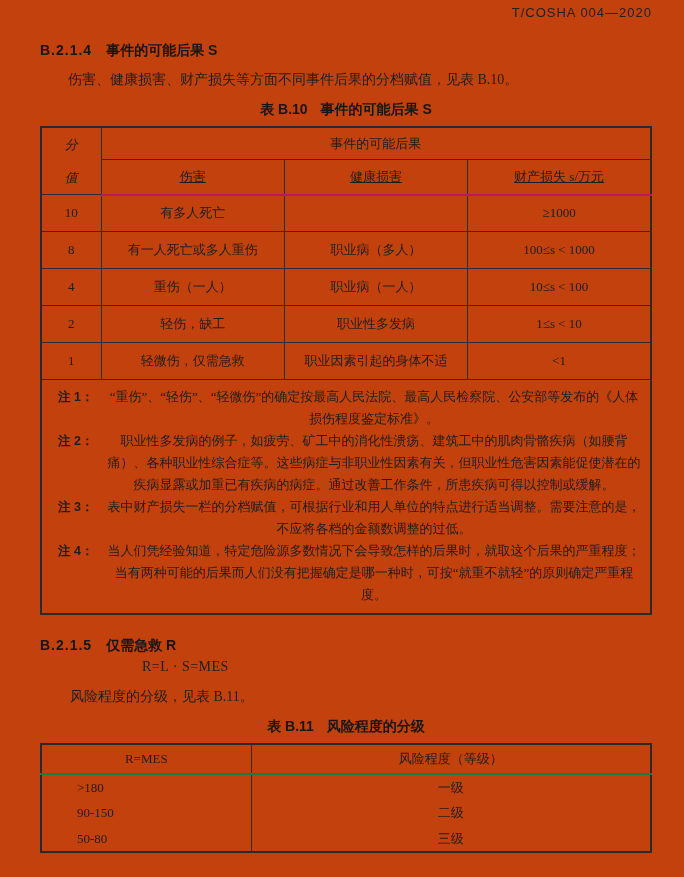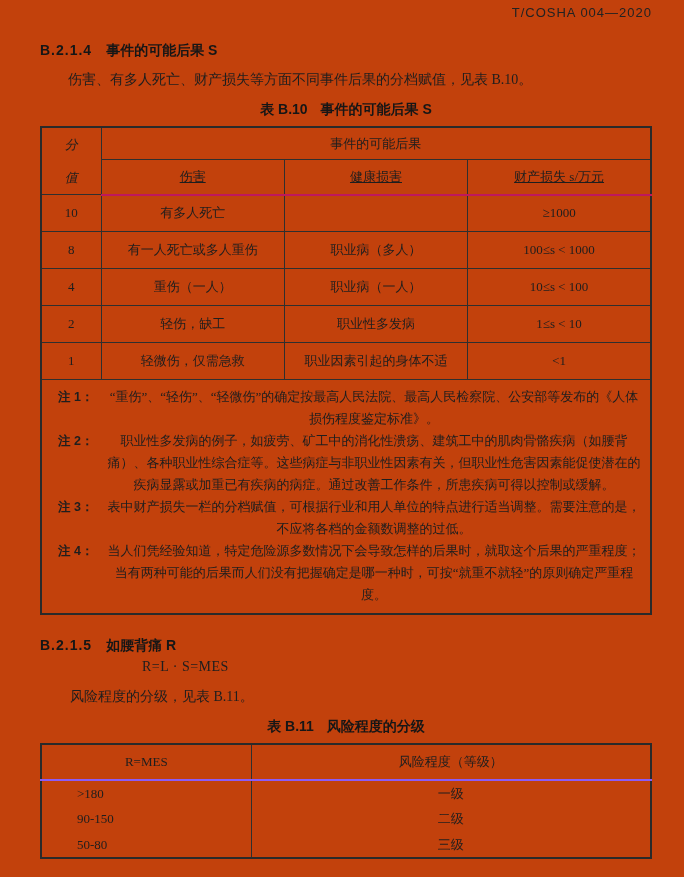--- a/index.html
+++ b/index.html
@@ -39,37 +39,37 @@
   .note { position: relative; padding-left: 56px; line-height: 22px; font-size: 13px; }
   .note-label {
     position: absolute; left: 8px; top: 0; font-weight: bold; white-space: pre;
     font-family: "Liberation Sans", "DejaVu Sans", sans-serif; font-size: 12.5px;
   }
   .risk-line { font-size: 14px; margin-top: 11px; margin-left: 30px; line-height: 19px; }
   .risk-formula { font-size: 14px; margin-top: 2px; margin-left: 102px; line-height: 19px; letter-spacing: 0.5px; }
   .b11 { margin-top: 2px; }
   .b11 th, .b11 td { vertical-align: middle; font-weight: normal; }
   .b11 .col-r { width: 210px; border-right: 1px solid #2f2f2f; }
-  .b11 .hdr-row th { height: 36px; border-bottom: 2px solid #8b5cf6; text-align: center; }
+  .b11 .hdr-row th { height: 30px; border-bottom: 2px solid #15803d; text-align: center; }
   .b11 .data-row td { height: 26px; }
   .b11 .data-row .cell-r { text-align: left; padding-left: 35px; }
   .b11 .data-row .cell-level { text-align: center; }
 </style>
 </head>
 <body>
 
 <div class="page">
 
   <div class="doc-number">T/COSHA 004—2020</div>
 
   <div class="section-heading">
     <span class="sec-num">B.2.1.4</span><span>事件的可能后果 S</span>
   </div>
 
-  <div class="para">伤害、有多人死亡、财产损失等方面不同事件后果的分档赋值，见表 B.10。</div>
+  <div class="para">伤害、健康损害、财产损失等方面不同事件后果的分档赋值，见表 B.10。</div>
 
   <div class="tbl-caption">
     <span class="cap-label">表 B.10</span><span>事件的可能后果 S</span>
   </div>
 
   <table class="b10">
     <tbody>
       <tr class="hdr-row1">
         <th class="col-score" rowspan="2">
           <div class="score-vertical">分值</div>
@@ -126,21 +126,21 @@
           </div>
           <div class="note">
             <span class="note-label">注 4：</span><span>当人们凭经验知道，特定危险源多数情况下会导致怎样的后果时，就取这个后果的严重程度；当有两种可能的后果而人们没有把握确定是哪一种时，可按“就重不就轻”的原则确定严重程度。</span>
           </div>
         </td>
       </tr>
     </tbody>
   </table>
 
   <div class="section-heading">
-    <span class="sec-num">B.2.1.5</span><span>如腰背痛 R</span>
+    <span class="sec-num">B.2.1.5</span><span>仅需急救 R</span>
   </div>
 
   <div class="risk-formula">R=L · S=MES</div>
   <div class="risk-line">风险程度的分级，见表 B.11。</div>
 
   <div class="tbl-caption">
     <span class="cap-label">表 B.11</span><span>风险程度的分级</span>
   </div>
 
   <table class="b11">

